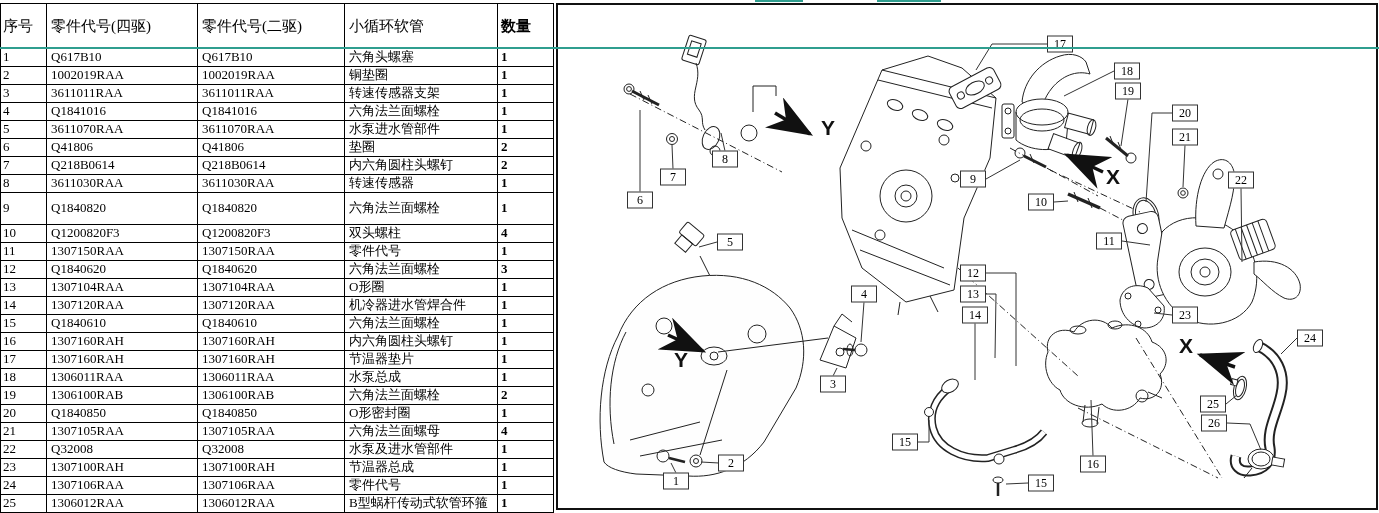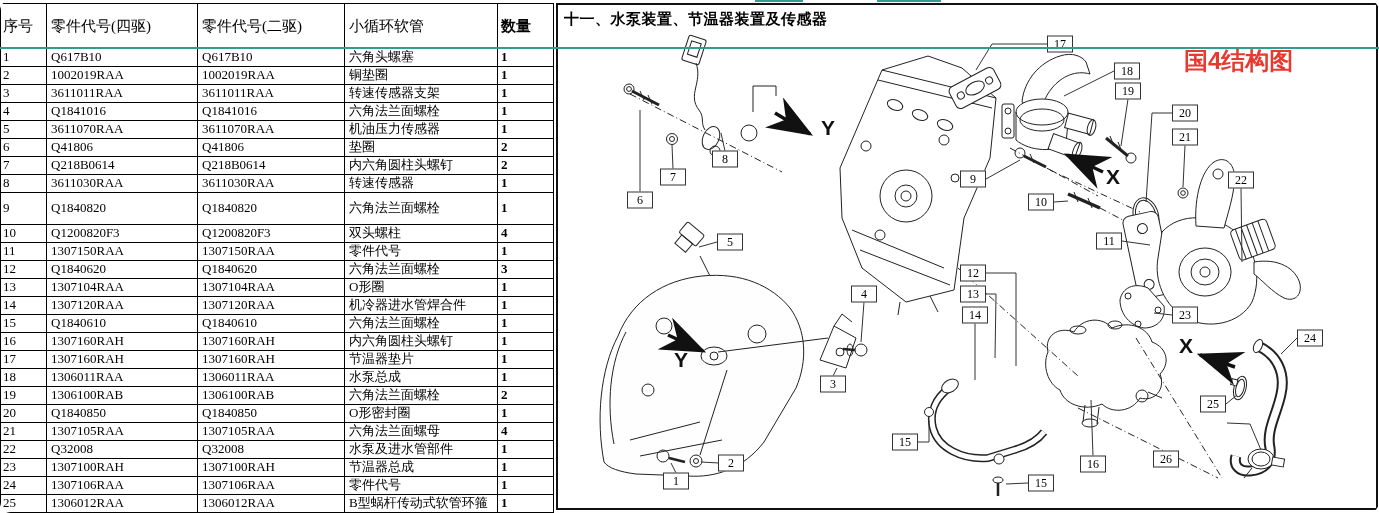--- a/index.html
+++ b/index.html
@@ -1,17 +1,17 @@
 <!DOCTYPE html>
 <html style="--teal: #2f9e8f;"><head>
 <meta charset="utf-8">
 <style>
   html,body{margin:0;padding:0;background:#fff;}
   .page{position:relative;width:1379px;height:513px;background:#fff;overflow:hidden;
-        font-family:"Liberation Serif","DejaVu Serif",serif;color:#000;border-radius:11px;}
+        font-family:"Liberation Serif","DejaVu Serif",serif;color:#000;}
   
   table.ptable{position:absolute;left:0;top:3px;width:553px;border-collapse:collapse;
         table-layout:fixed;border-left:1px solid #000;border-top:1px solid #000;}
   .ptable td,.ptable th{border-right:1px solid #000;border-bottom:1px solid #000;
         font-weight:normal;text-align:left;vertical-align:middle;white-space:nowrap;
         overflow:hidden;padding:0 2px 0 4px;font-size:13px;line-height:1.1;}
   .ptable thead th{height:44px;font-size:15px;border-bottom:none;}
   .ptable tbody tr{height:18px;}
   .ptable tbody tr.tall{height:32px;}
   .ptable td.no,.ptable th.no{padding-left:2px;}
@@ -83,21 +83,21 @@
           <td class="no">4</td>
           <td class="">Q1841016</td>
           <td class="">Q1841016</td>
           <td class="">六角法兰面螺栓</td>
           <td class="qty">1</td>
         </tr>
         <tr>
           <td class="no">5</td>
           <td class="">3611070RAA</td>
           <td class="">3611070RAA</td>
-          <td class="">机油压力传感器</td>
+          <td class="">水泵进水管部件</td>
           <td class="qty">1</td>
         </tr>
         <tr>
           <td class="no">6</td>
           <td class="">Q41806</td>
           <td class="">Q41806</td>
           <td class="">垫圈</td>
           <td class="qty">2</td>
         </tr>
         <tr>
@@ -234,22 +234,20 @@
           <td class="qty">1</td>
         </tr>
       </tbody>
   </table>
 
   <div class="teal-line"></div>
   <div class="top-seg" style="left:755px;width:48px;"></div>
   <div class="top-seg" style="left:877px;width:64px;"></div>
 
   <div class="panel"></div>
-  <div class="dtitle">十一、水泵装置、节温器装置及传感器</div>
-  <div class="overlay-red" style="color: rgb(232, 57, 47);">国4结构图</div>
 
   <svg class="art" width="1379" height="513" viewBox="0 0 1379 513">
     <defs>
       <marker id="ah" markerWidth="14" markerHeight="10" refX="12" refY="5" orient="auto">
         <path d="M0,0 L13,5 L0,10 L4,5 Z" fill="#111"></path>
       </marker>
     </defs>
     <g stroke="#222" stroke-width="1" fill="none">
 
       <g>
@@ -510,21 +508,21 @@
       <div class="callout" style="left: 1093px; top: 464px;">16</div>
       <div class="callout" style="left: 1060px; top: 44px;">17</div>
       <div class="callout" style="left: 1127px; top: 71px;">18</div>
       <div class="callout" style="left: 1128px; top: 91px;">19</div>
       <div class="callout" style="left: 1185px; top: 113px;">20</div>
       <div class="callout" style="left: 1185px; top: 137px;">21</div>
       <div class="callout" style="left: 1241px; top: 180px;">22</div>
       <div class="callout" style="left: 1185px; top: 315px;">23</div>
       <div class="callout" style="left: 1310px; top: 338px;">24</div>
       <div class="callout" style="left: 1213px; top: 404px;">25</div>
-      <div class="callout" style="left: 1166px; top: 423px; margin-top: 36px;">26</div>
+      <div class="callout" style="left: 1214px; top: 423px;">26</div>
     </div>
   <div id="viewlabels">
       <div class="viewlabel" style="left: 828px; top: 128px;">Y</div>
       <div class="viewlabel" style="left: 681px; top: 360px;">Y</div>
       <div class="viewlabel" style="left: 1113px; top: 177px;">X</div>
       <div class="viewlabel" style="left: 1186px; top: 346px;">X</div>
     </div>
 </div>
 
 </body></html>

